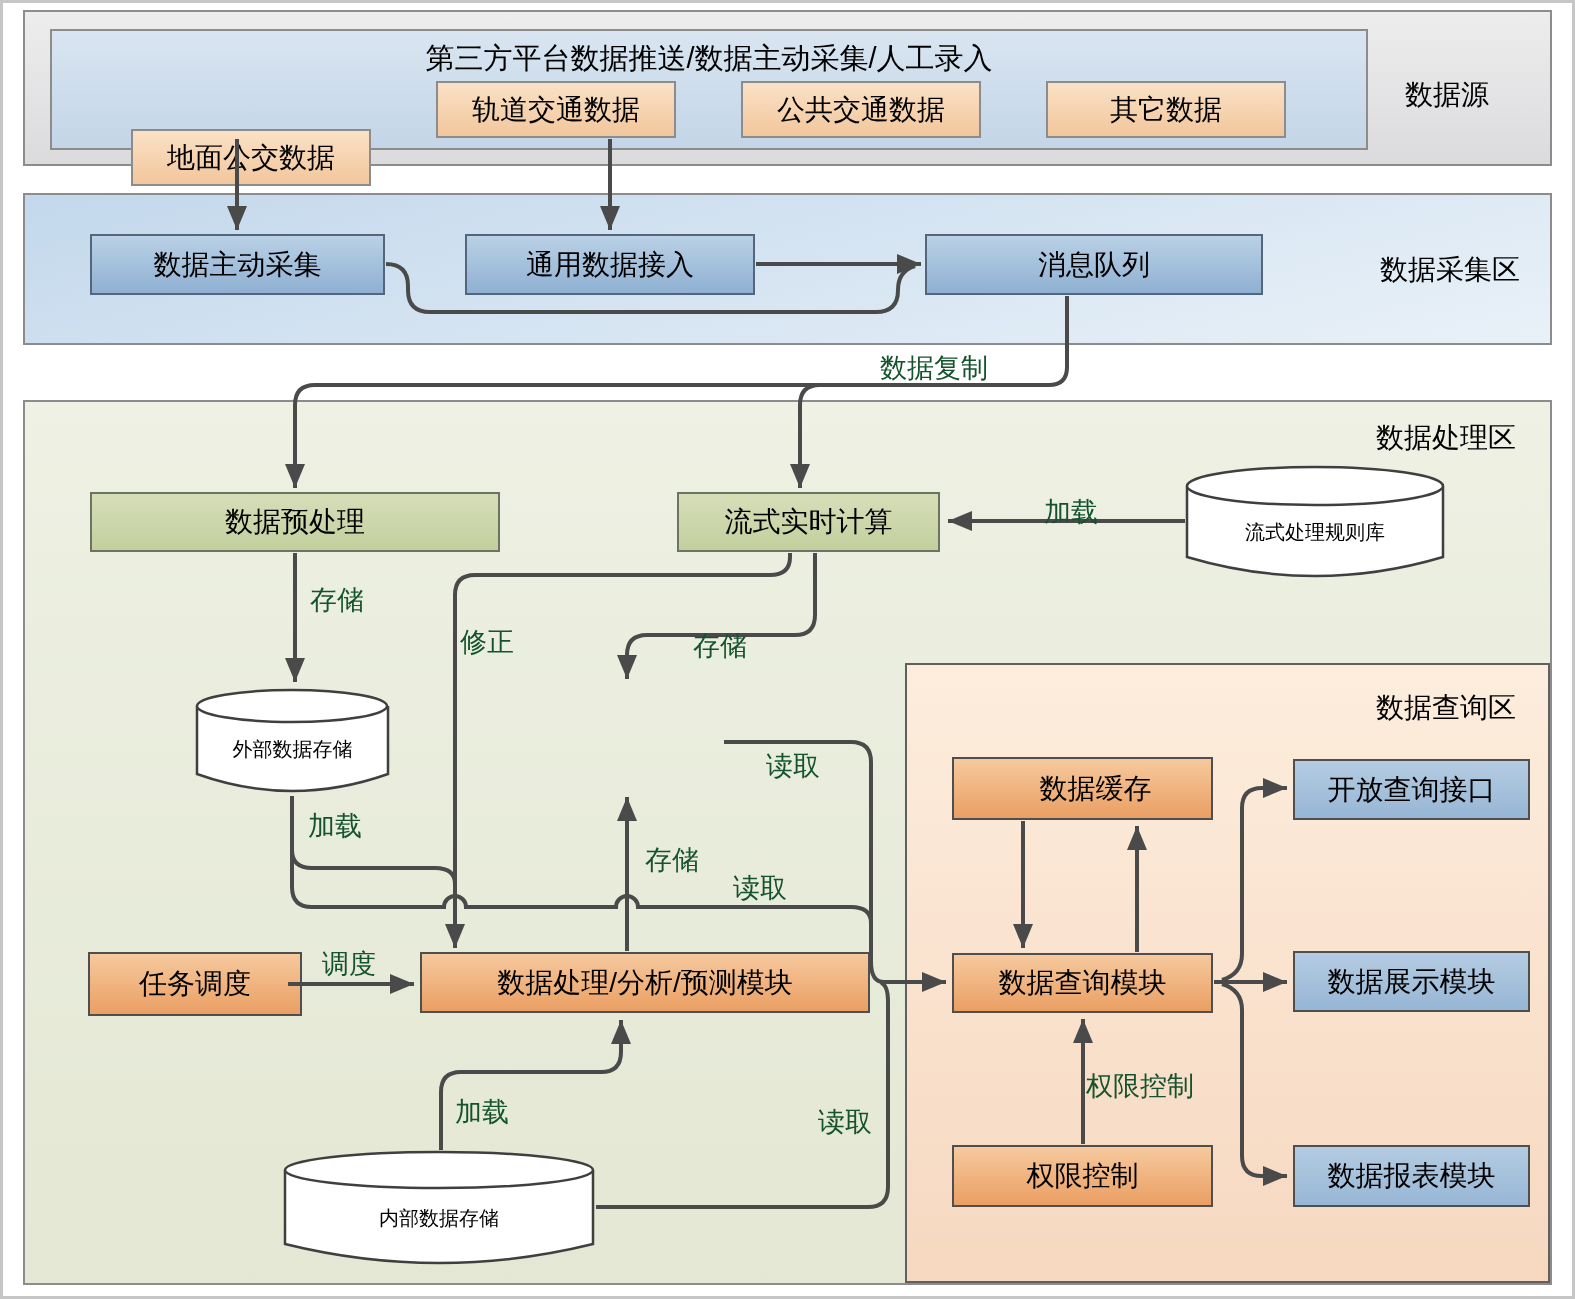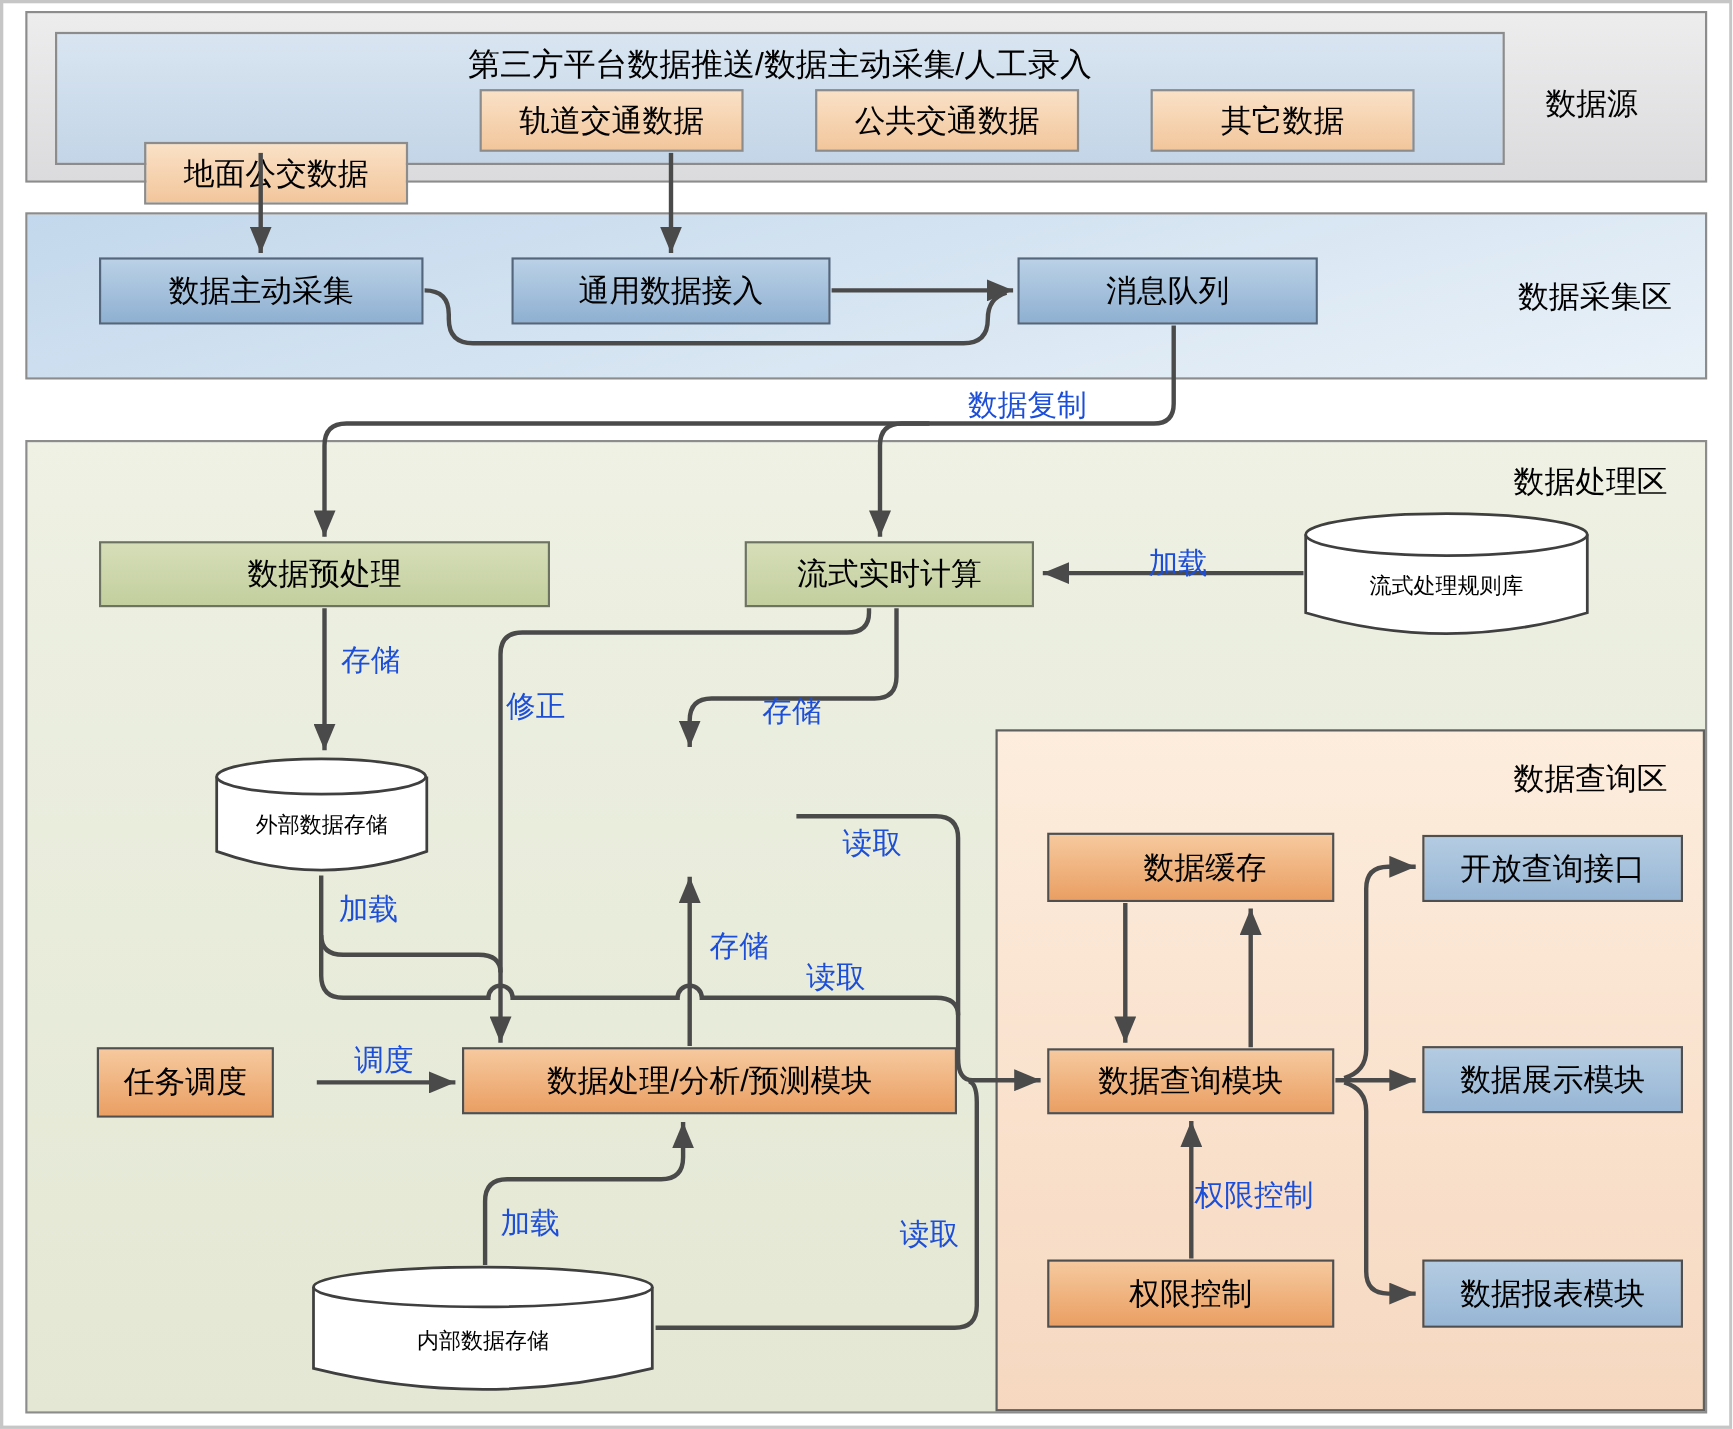--- a/index.html
+++ b/index.html
@@ -20,33 +20,33 @@
        font-size:28px;color:#000;box-sizing:border-box;border:2px solid #5a5a5a;white-space:nowrap;}
   .src-box{background:linear-gradient(180deg,#fae1c6,#f2c69c);border-color:#8c8c8c;}
   .col-box{background:linear-gradient(180deg,#bad1e6,#8fb0d2);border-color:#53667c;}
   .grn-box{background:linear-gradient(180deg,#d6deb8,#c3cf9e);border-color:#6d7361;}
   .org-box{background:linear-gradient(180deg,#f6c99e,#ea9f63);border-color:#4f4f4f;}
   .blu-box{background:linear-gradient(180deg,#b4cce2,#97b6d5);border-color:#4f4f4f;}
   .title{position:absolute;left:0;top:8px;width:100%;text-align:center;font-size:29px;color:#000;}
   .cyl{position:absolute;}
   .cyl svg{position:absolute;inset:0;}
   .cyl .cyl-label{position:absolute;inset:0;display:flex;align-items:center;justify-content:center;font-size:20px;color:#000;white-space:nowrap;}
-  .edge-label{position:absolute;font-size:27px;color:#1d4ed8;white-space:nowrap;}
+  .edge-label{position:absolute;font-size:27px;color:#14532d;white-space:nowrap;}
   .arrows{position:absolute;left:0;top:0;pointer-events:none;}
   
   #b-src-1{left:131px;top:81px;width:240px;height:57px;margin-top:48px;}
   #b-src-2{left:436px;top:81px;width:240px;height:57px;}
   #b-src-3{left:741px;top:81px;width:240px;height:57px;}
   #b-src-4{left:1046px;top:81px;width:240px;height:57px;}
   #b-collect{left:90px;top:234px;width:295px;height:61px;}
   #b-access{left:465px;top:234px;width:290px;height:61px;}
-  #b-queue{left:925px;top:234px;width:273px;height:61px;}
+  #b-queue{left:925px;top:234px;width:338px;height:61px;}
   #b-preprocess{left:90px;top:492px;width:410px;height:60px;}
   #b-stream{left:677px;top:492px;width:263px;height:60px;}
-  #b-schedule{left:88px;top:952px;width:161px;height:64px;}
+  #b-schedule{left:88px;top:952px;width:214px;height:64px;}
   #b-module{left:420px;top:952px;width:450px;height:61px;}
   #b-cache{left:952px;top:757px;width:261px;height:63px;padding-left:26px;}
   #b-openapi{left:1293px;top:759px;width:237px;height:61px;}
   #b-query{left:952px;top:953px;width:261px;height:60px;}
   #b-display{left:1293px;top:951px;width:237px;height:61px;}
   #b-perm{left:952px;top:1145px;width:261px;height:62px;}
   #b-report{left:1293px;top:1145px;width:237px;height:62px;}
   #cyl-rules{left:1185px;top:465px;width:260px;height:115px;}
   #cyl-ext{left:195px;top:688px;width:195px;height:107px;}
   #cyl-kb{left:530px;top:685px;width:193px;height:105px;}

